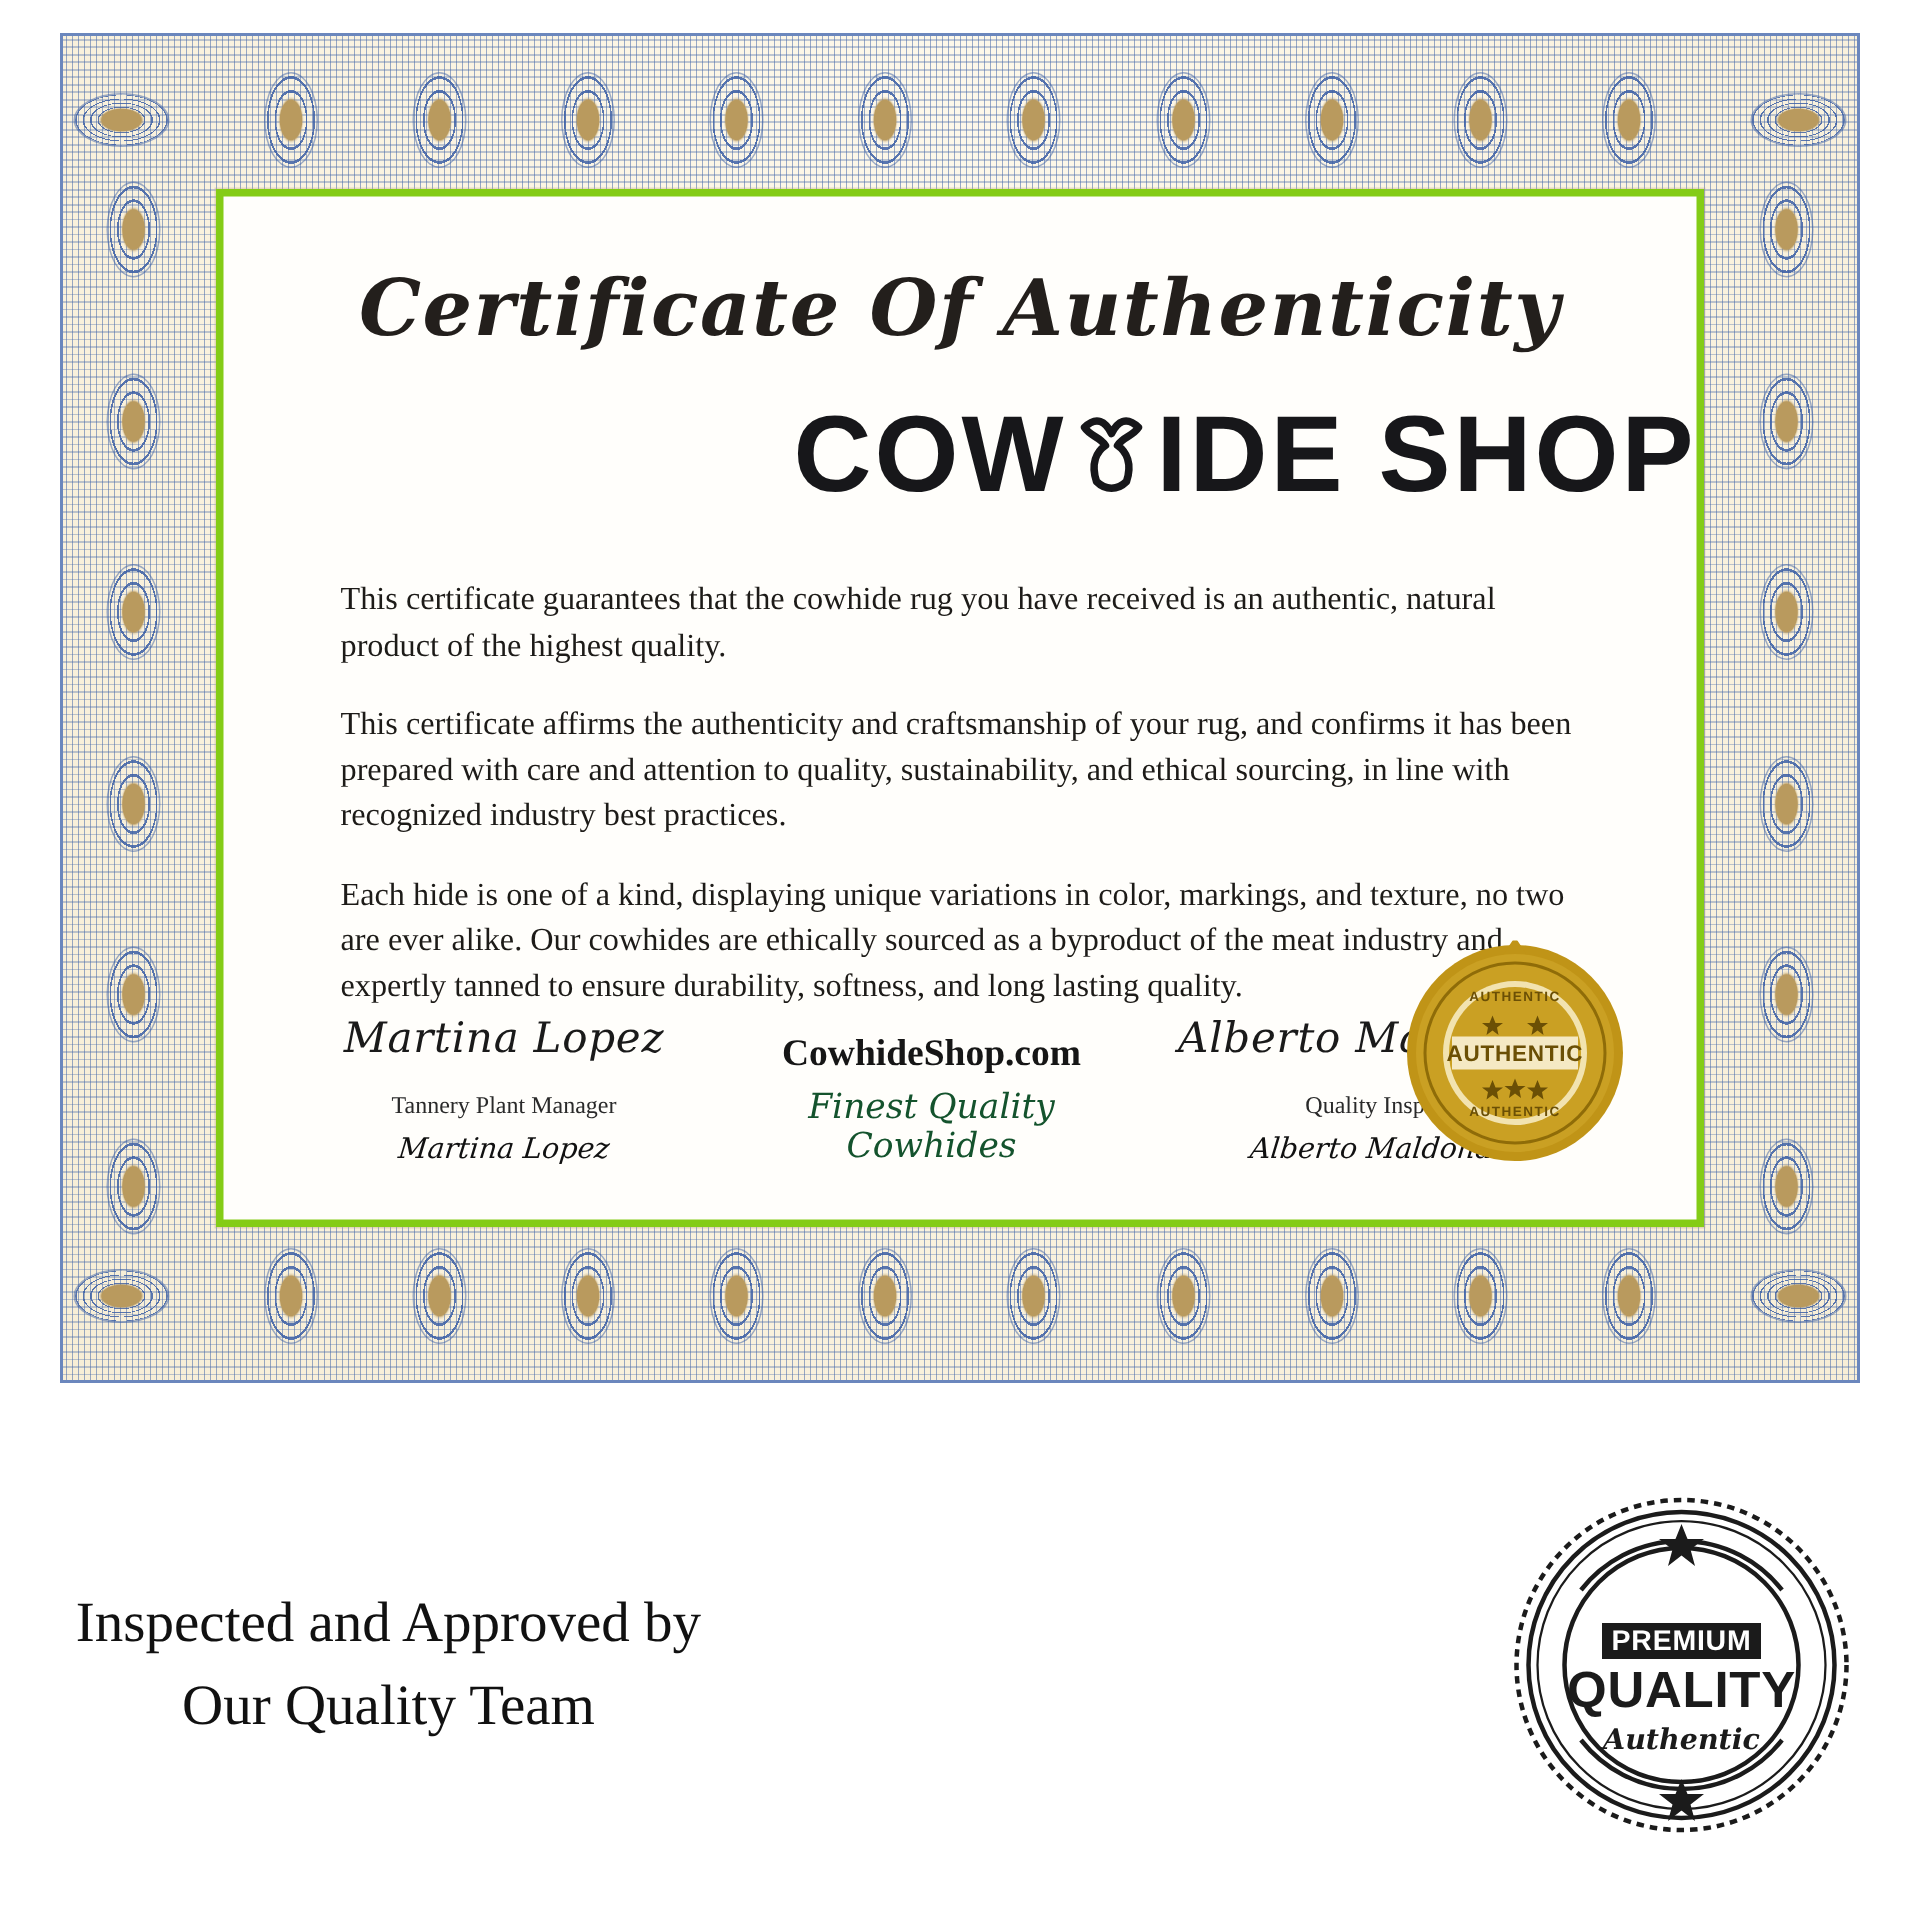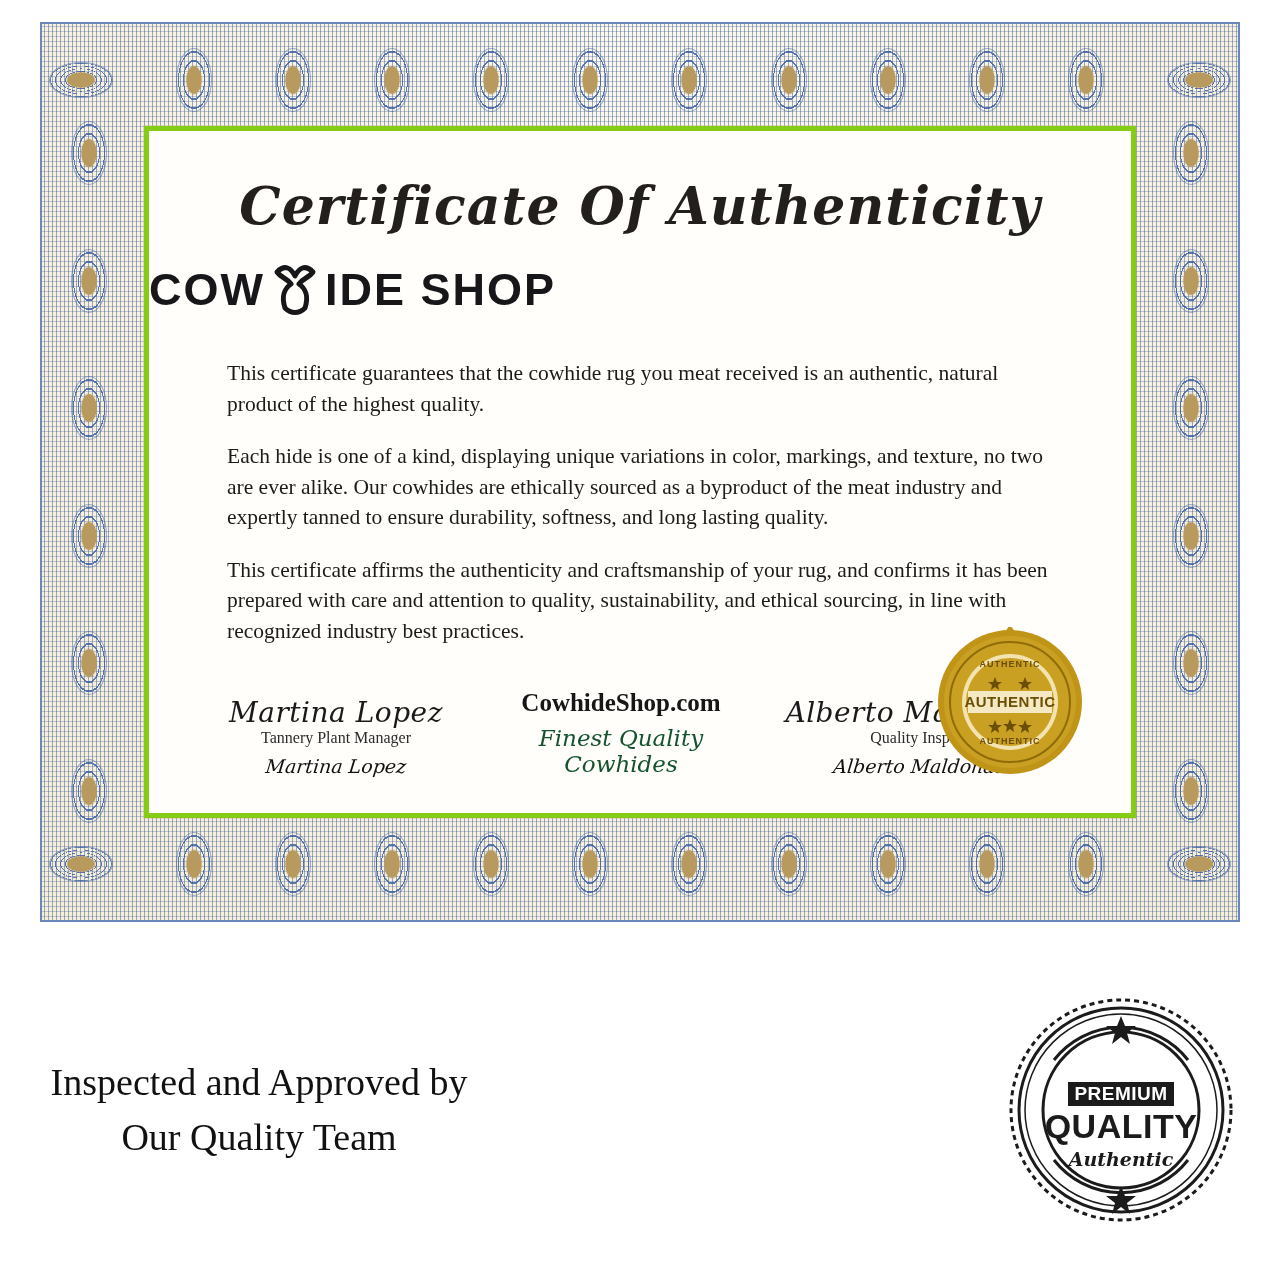--- a/index.html
+++ b/index.html
@@ -95,26 +95,26 @@
     font-size: 52px;
     letter-spacing: 1px;
     color: #231f1c;
     margin-top: 44px;
   }
 
   .brand {
     text-align: center;
     font-family: "Liberation Sans", sans-serif;
     font-weight: 700;
-    font-size: 45px;
+    font-size: 72px;
     letter-spacing: 2px;
     color: #17171a;
     margin-top: 26px;
     display: flex;
-    justify-content: flex-start;
+    justify-content: flex-end;
     align-items: center;
     gap: 2px;
   }
   .brand .glyph {
     display: inline-block;
     width: 52px;
     height: 56px;
     position: relative;
     margin: 0 2px;
   }
@@ -152,21 +152,21 @@
     font-family: "DejaVu Serif", serif;
     font-style: italic;
     font-size: 28px;
     color: #1a1a1a;
     letter-spacing: 0.5px;
   }
   .sig-role {
     font-family: "Liberation Serif", serif;
     font-size: 16px;
     color: #2a2a2a;
-    margin-top: 0;
+    margin-top: 21px;
   }
   .sig-script {
     font-family: "DejaVu Serif", serif;
     font-style: italic;
     font-size: 19px;
     color: #111;
     margin-top: 8px;
     transform: skewX(-6deg);
   }
   .site-name {
@@ -284,23 +284,23 @@
         <svg width="52" height="56" viewBox="0 0 52 56">
           <path d="M8 10 C16 2, 22 6, 26 14 C30 6, 36 2, 44 10 C40 16, 34 16, 30 22
                    C36 26, 40 34, 36 46 C30 52, 22 52, 16 46 C12 34, 16 26, 22 22
                    C18 16, 12 16, 8 10 Z" fill="none" stroke="#17171a" stroke-width="5" stroke-linejoin="round"></path>
         </svg>
       </span>
       <span>IDE SHOP</span>
     </div>
 
     <div class="body-text">
-      <p>This certificate guarantees that the cowhide rug you meat received is an authentic, natural product of the highest quality.</p>
+      <p>This certificate guarantees that the cowhide rug you have received is an authentic, natural product of the highest quality.</p>
+      <p>This certificate affirms the authenticity and craftsmanship of your rug, and confirms it has been prepared with care and attention to quality, sustainability, and ethical sourcing, in line with recognized industry best practices.</p>
       <p>Each hide is one of a kind, displaying unique variations in color, markings, and texture, no two are ever alike. Our cowhides are ethically sourced as a byproduct of the meat industry and expertly tanned to ensure durability, softness, and long lasting quality.</p>
-      <p>This certificate affirms the authenticity and craftsmanship of your rug, and confirms it has been prepared with care and attention to quality, sustainability, and ethical sourcing, in line with recognized industry best practices.</p>
     </div>
 
     <div class="sig-row">
 
       <div class="sig-block left">
         <div class="sig-name">Martina Lopez</div>
         <div class="sig-role">Tannery Plant Manager</div>
         <div class="sig-script">Martina Lopez</div>
       </div>
 

